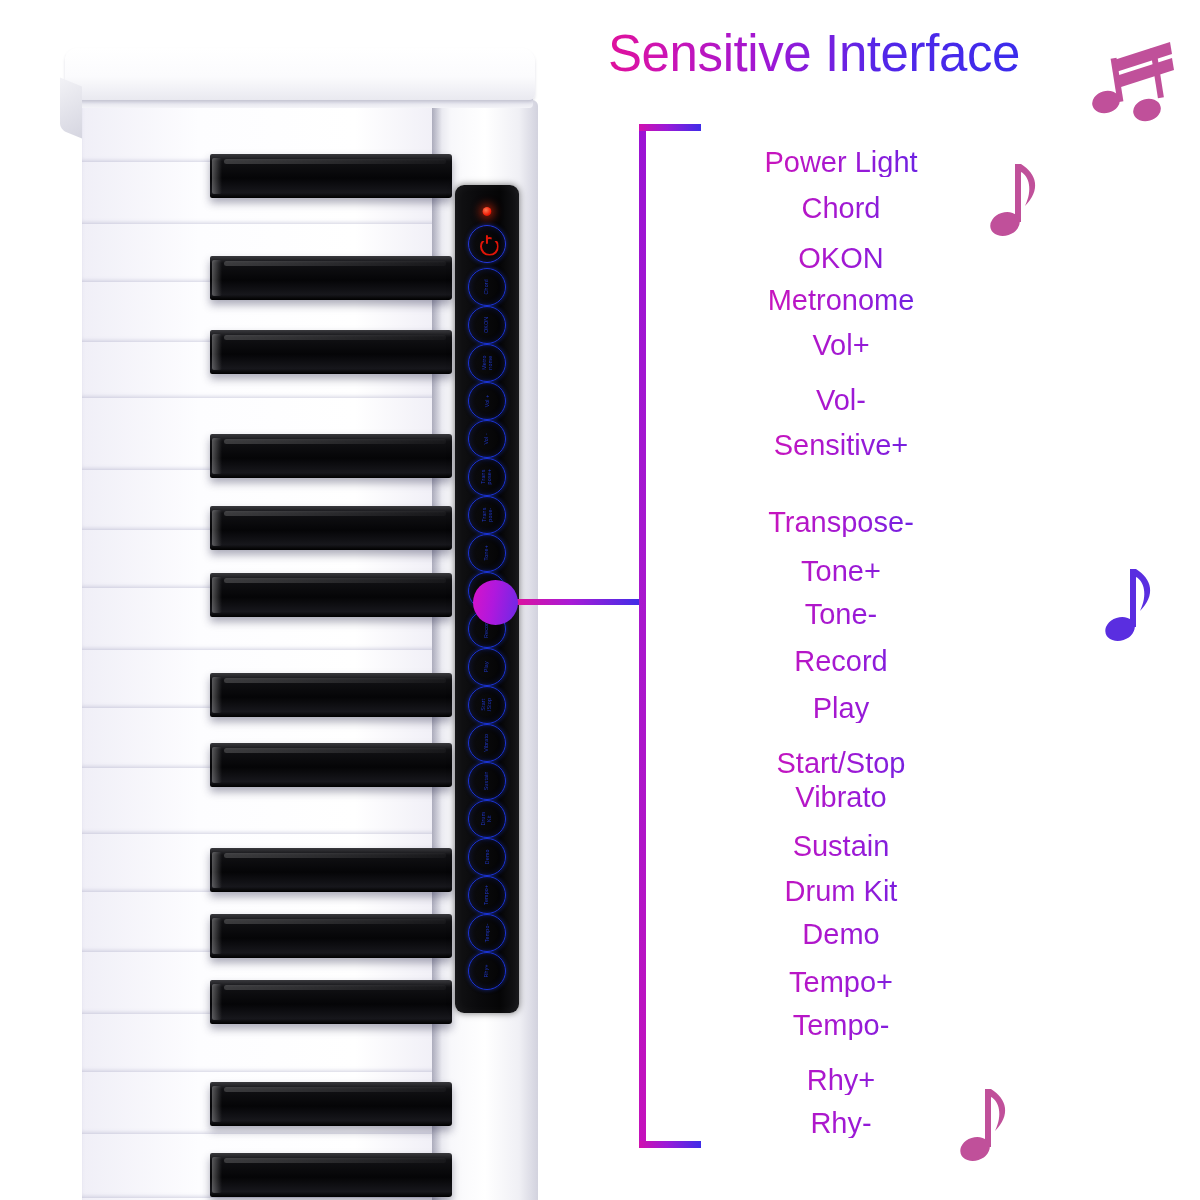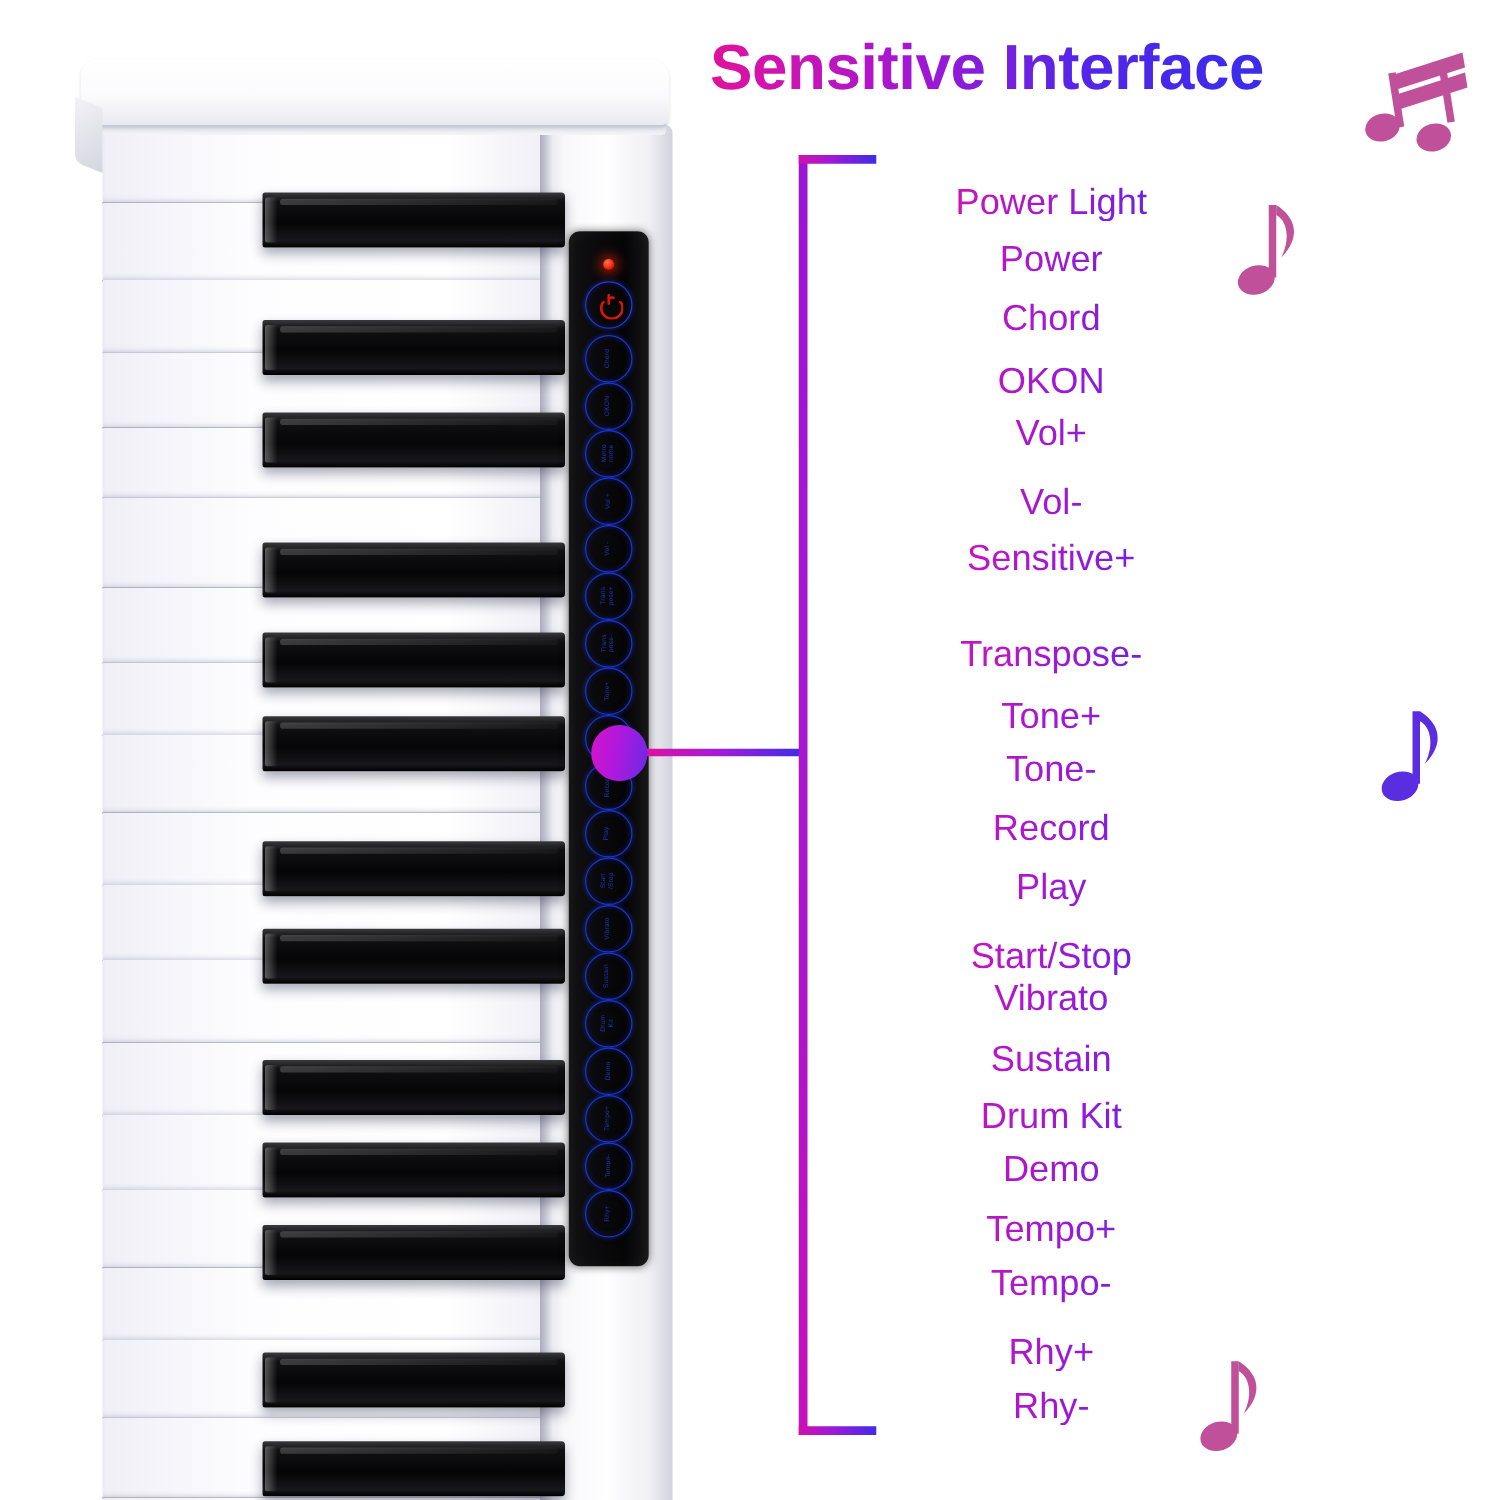--- a/index.html
+++ b/index.html
@@ -74,21 +74,21 @@
   .dot{position:absolute;left:473px;top:580px;width:45px;height:45px;border-radius:50%;
     background:linear-gradient(100deg,#d813c8 0%,#b018dd 45%,#6a2ae6 100%);}
   .lead{position:absolute;left:512px;top:599px;width:132px;height:6px;
     background:linear-gradient(90deg,#e0119b 0%,#a81bd6 45%,#3a2ee8 100%);}
   .brk-v{position:absolute;left:639px;top:124px;width:7px;height:1024px;
     background:linear-gradient(180deg,#9b13d4 0%,#a618cf 40%,#b015c8 70%,#c511bb 100%);}
   .brk-h{position:absolute;height:7px;
     background:linear-gradient(90deg,#d011ae 0%,#9a1ad8 45%,#3f2ce8 100%);}
 
   
-  .title{position:absolute;left:568px;top:24px;font-size:51px;font-weight:bold;
+  .title{position:absolute;left:608px;top:24px;font-size:51px;font-weight:normal;
     letter-spacing:-.4px;white-space:nowrap;
     background:linear-gradient(90deg,#e0119b 0%,#cc14b4 14%,#9b18d6 40%,#5426e8 66%,#3a2cec 100%);
     -webkit-background-clip:text;background-clip:text;color:transparent;}
   .labels{position:absolute;left:700px;top:108px;width:282px;text-align:center;}
   .lbl{font-size:29px;line-height:1.0;white-space:nowrap;
     background:linear-gradient(90deg,#e910a8 0%,#cc14bb 22%,#9b19d6 55%,#5d25e6 85%,#4b29ea 100%);
     -webkit-background-clip:text;background-clip:text;color:transparent;}
 
   
   .note{position:absolute;}
@@ -220,23 +220,23 @@
   <div class="lead"></div>
   <div class="dot"></div>
   <div class="brk-v"></div>
   <div class="brk-h" style="left:639px;top:124px;width:62px;"></div>
   <div class="brk-h" style="left:639px;top:1141px;width:62px;"></div>
 
   <div class="title">Sensitive Interface</div>
 
   <div class="labels">
     <div class="lbl" style="margin-bottom:17px;margin-top:40px;">Power Light</div>
-    <div class="lbl" style="margin-bottom:18px;">Power</div>
     <div class="lbl" style="margin-bottom:21px;">Chord</div>
     <div class="lbl" style="margin-bottom:13px;">OKON</div>
+    <div class="lbl" style="margin-bottom:16px;">Metronome</div>
     <div class="lbl" style="margin-bottom:26px;">Vol+</div>
     <div class="lbl" style="margin-bottom:16px;">Vol-</div>
     <div class="lbl" style="margin-bottom:14px;">Sensitive+</div>
     <div class="lbl" style="margin-bottom:20px;margin-top:48px;">Transpose-</div>
     <div class="lbl" style="margin-bottom:14px;">Tone+</div>
     <div class="lbl" style="margin-bottom:18px;">Tone-</div>
     <div class="lbl" style="margin-bottom:18px;">Record</div>
     <div class="lbl" style="margin-bottom:26px;">Play</div>
     <div class="lbl" style="margin-bottom:5px;">Start/Stop</div>
     <div class="lbl" style="margin-bottom:20px;">Vibrato</div>

